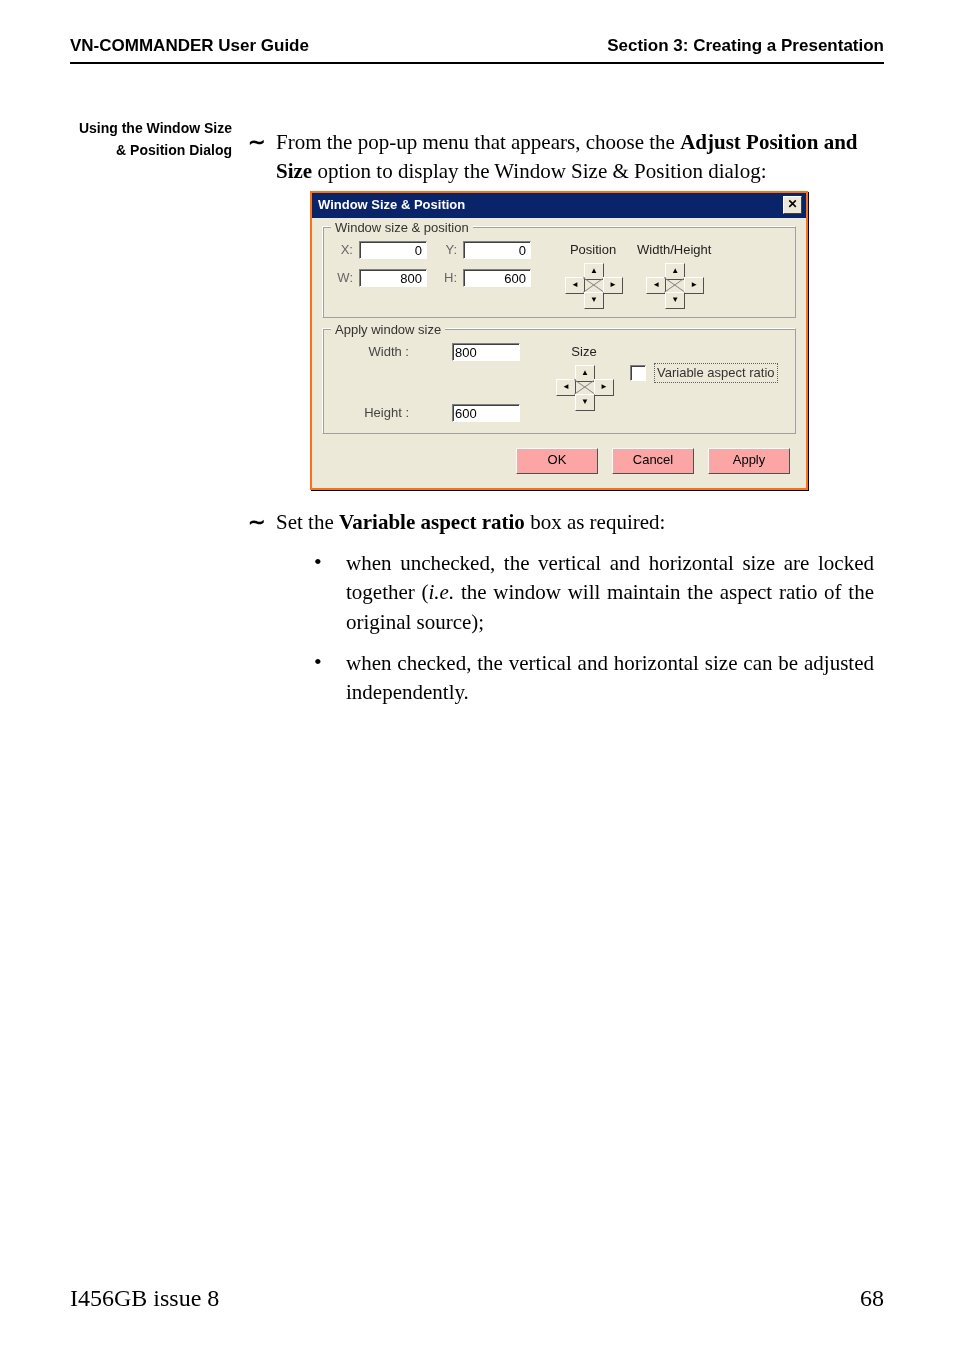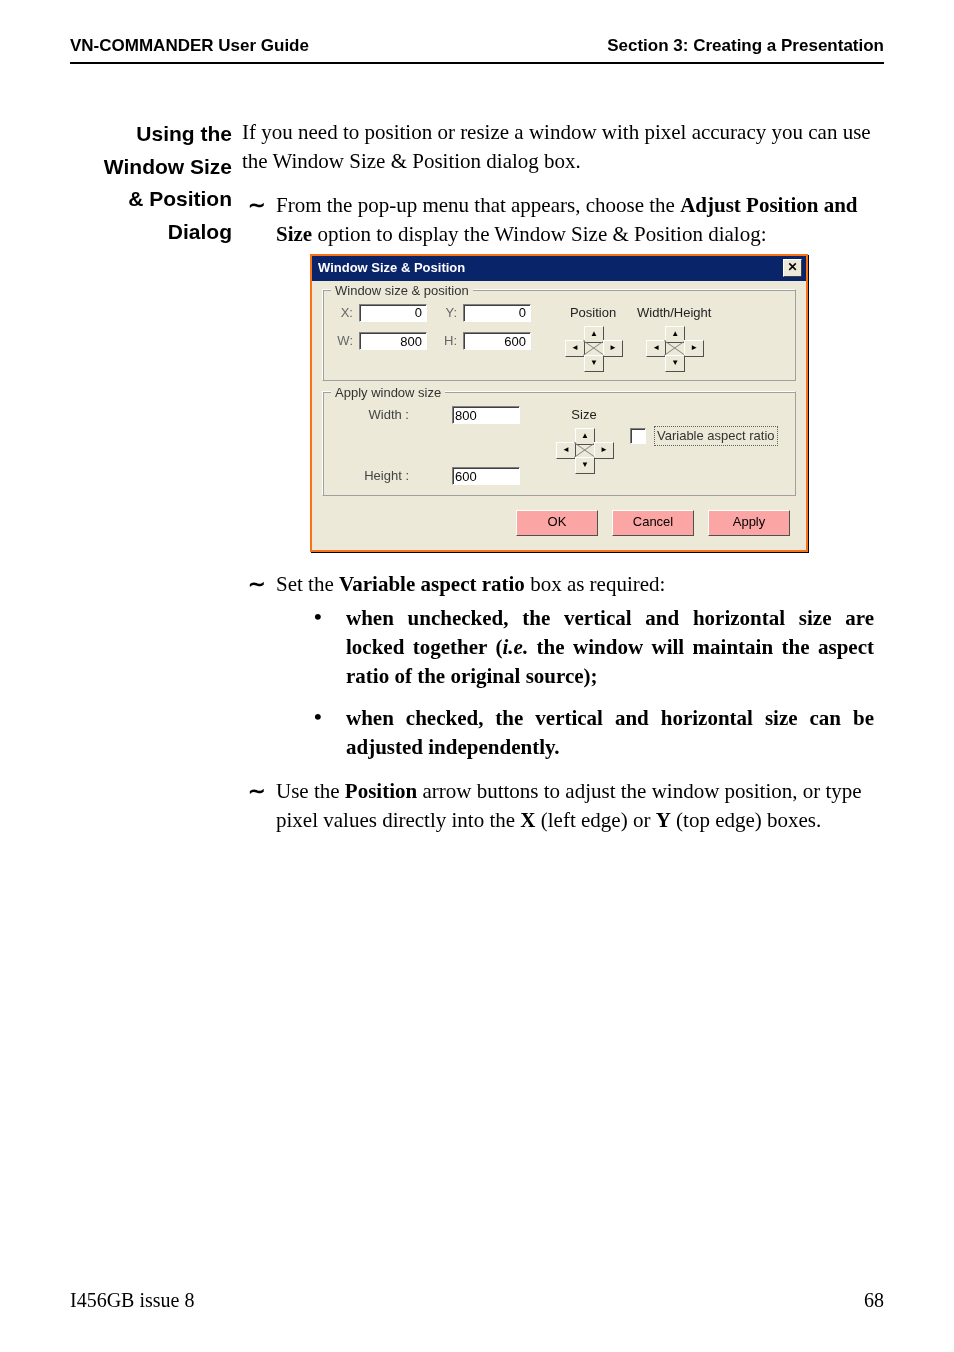--- a/index.html
+++ b/index.html
@@ -33,21 +33,21 @@
   .two-col {
     display: flex;
   }
   .margin-col {
     width: 172px;
     flex: 0 0 172px;
     text-align: right;
     padding-right: 10px;
     font-family: Arial, Helvetica, sans-serif;
     font-weight: bold;
-    font-size: 21px;
+    font-size: 14px;
     line-height: 1.55;
     box-sizing: border-box;
   }
   .body-col {
     flex: 1;
     font-size: 21px;
     line-height: 1.4;
   }
   .para { margin: 0 0 14px 0; }
   ul.tilde {
@@ -63,22 +63,21 @@
   ul.tilde > li::before {
     content: "∼";
     position: absolute;
     left: 6px;
     top: 0;
     font-weight: bold;
   }
   ul.bullets {
     list-style: none;
     padding: 0;
-    margin: 4px 0 10px 0;
-    font-weight: bold;
+    margin: 12px 0 10px 0;
   }
   ul.bullets > li {
     position: relative;
     padding: 0 10px 0 70px;
     margin: 0 0 12px 0;
     text-align: justify;
   }
   ul.bullets > li::before {
     content: "•";
     position: absolute;
@@ -265,21 +264,21 @@
     line-height: 22px;
     color: #000;
   }
   .footer {
     position: absolute;
     bottom: 40px;
     left: 70px;
     right: 70px;
     display: flex;
     justify-content: space-between;
-    font-size: 20px;
+    font-size: 24px;
   }
 </style>
 </head>
 <body>
 
 <div class="page">
 
   <div class="header-row">
     <span>VN-COMMANDER User Guide</span>
     <span>Section 3: Creating a Presentation</span>
@@ -287,21 +286,20 @@
   <hr class="header-rule">
 
   <div class="two-col">
     <div class="margin-col">
       <div>Using the Window Size</div>
       <div>&amp; Position Dialog</div>
     </div>
 
     <div class="body-col">
 
-      <p class="para">If you need to position or resize a window with pixel accuracy you can use the Window Size &amp; Position dialog box.</p>
 
       <ul class="tilde">
 
         <li>
           <span>From the pop-up menu that appears, choose the </span><b>Adjust Position and Size</b><span> option to display the Window Size &amp; Position dialog:</span>
 
           <div class="dlg-wrap">
             <div class="dlg">
               <div class="dlg-title">
                 <span>Window Size &amp; Position</span>
@@ -386,23 +384,20 @@
         <li>
           <span>Set the </span><b>Variable aspect ratio</b><span> box as required:</span>
           <ul class="bullets">
             <li>
               <span>when unchecked, the vertical and horizontal size are locked together (</span><i>i.e.</i><span> the window will maintain the aspect ratio of the original source);</span>
             </li>
             <li>when checked, the vertical and horizontal size can be adjusted independently.</li>
           </ul>
         </li>
 
-        <li>
-          <span>Use the </span><b>Position</b><span> arrow buttons to adjust the window position, or type pixel values directly into the </span><b>X</b><span> (left edge) or </span><b>Y</b><span> (top edge) boxes.</span>
-        </li>
 
 
       </ul>
 
     </div>
   </div>
 
   <div class="footer">
     <span>I456GB issue 8</span>
     <span>68</span>

